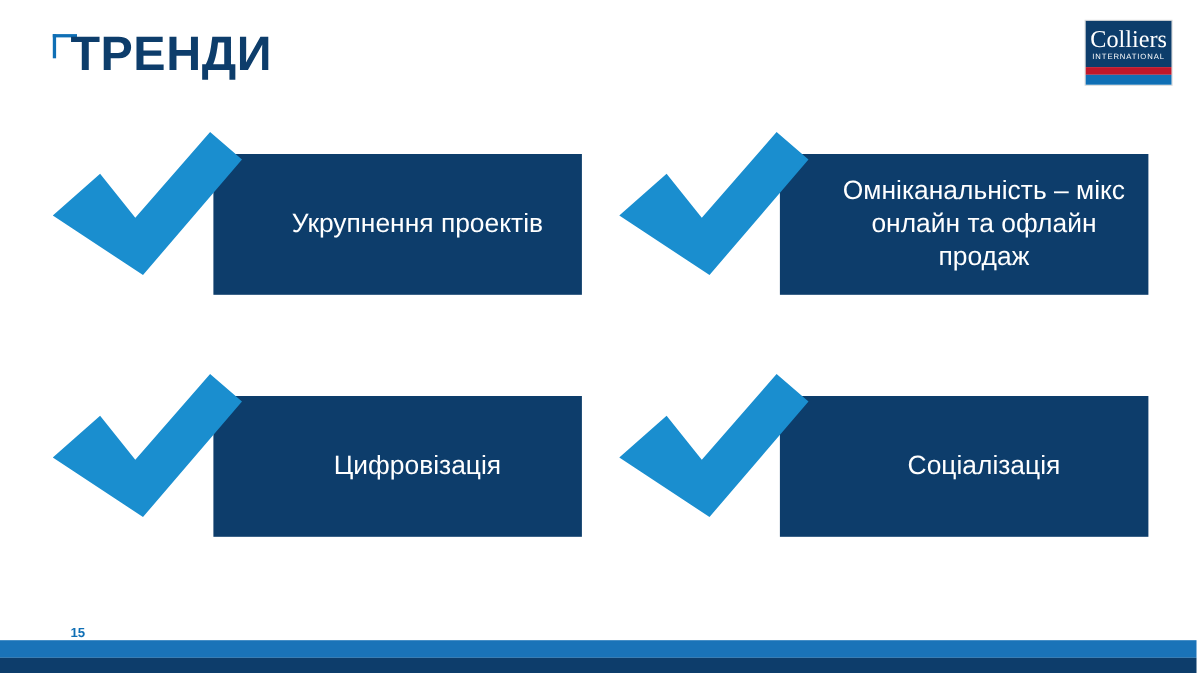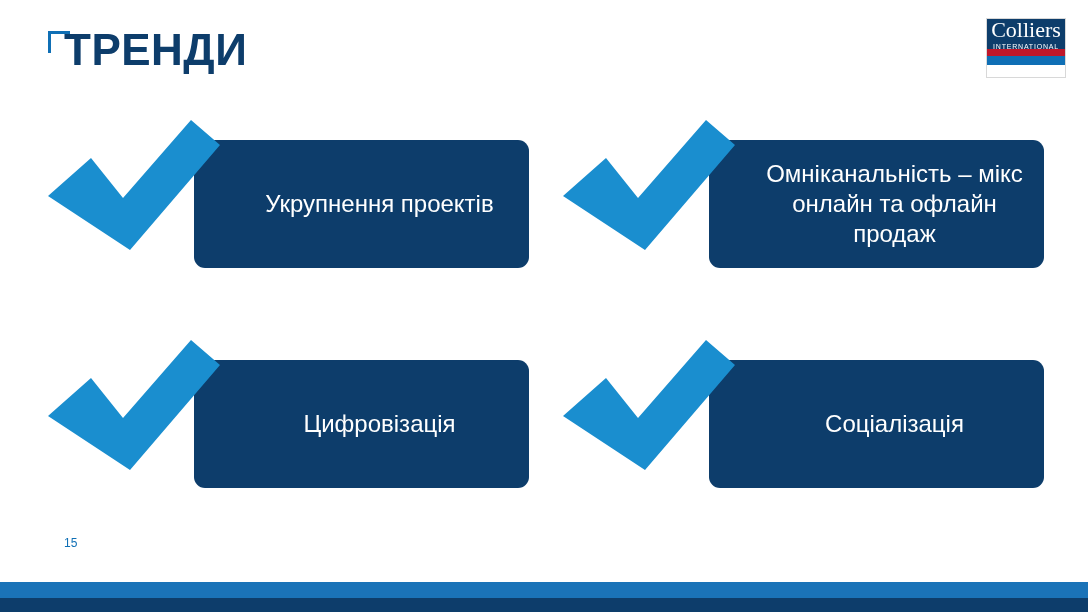--- a/index.html
+++ b/index.html
@@ -48,21 +48,21 @@
     right: 22px;
     top: 18px;
     width: 80px;
     height: 60px;
     background: #ffffff;
     border: 1px solid #d8d8d8;
     box-sizing: border-box;
   }
   .logo-top {
     background: #0d3d6b;
-    height: 30px;
+    height: 42px;
     display: flex;
     flex-direction: column;
     align-items: center;
     justify-content: center;
     padding-top: 2px;
     box-sizing: border-box;
   }
   .logo-word {
     font-family: "Liberation Serif", serif;
     color: #ffffff;
@@ -106,21 +106,20 @@
     left: 150px;
     top: 22px;
     right: 0;
     height: 128px;
     background: #0d3d6b;
     display: flex;
     align-items: center;
     justify-content: center;
     box-sizing: border-box;
     padding: 6px 18px 6px 54px;
-    border-radius: 11px;
   }
   .item-label {
     color: #ffffff;
     font-size: 24px;
     line-height: 1.25;
     text-align: center;
   }
   .check {
     position: absolute;
     left: 0;
@@ -128,24 +127,24 @@
     width: 180px;
     height: 150px;
   }
   .check svg {
     display: block;
   }
   
   .page-number {
     position: absolute;
     left: 64px;
-    bottom: 62px;
+    bottom: 30px;
     color: #0f6fb5;
     font-size: 12px;
-    font-weight: normal;
+    font-weight: bold;
     margin-top: 41px;
   }
   
   .bottom-light {
     position: absolute;
     left: 0;
     right: 0;
     bottom: 14px;
     height: 16px;
     background: #1a73b8;

